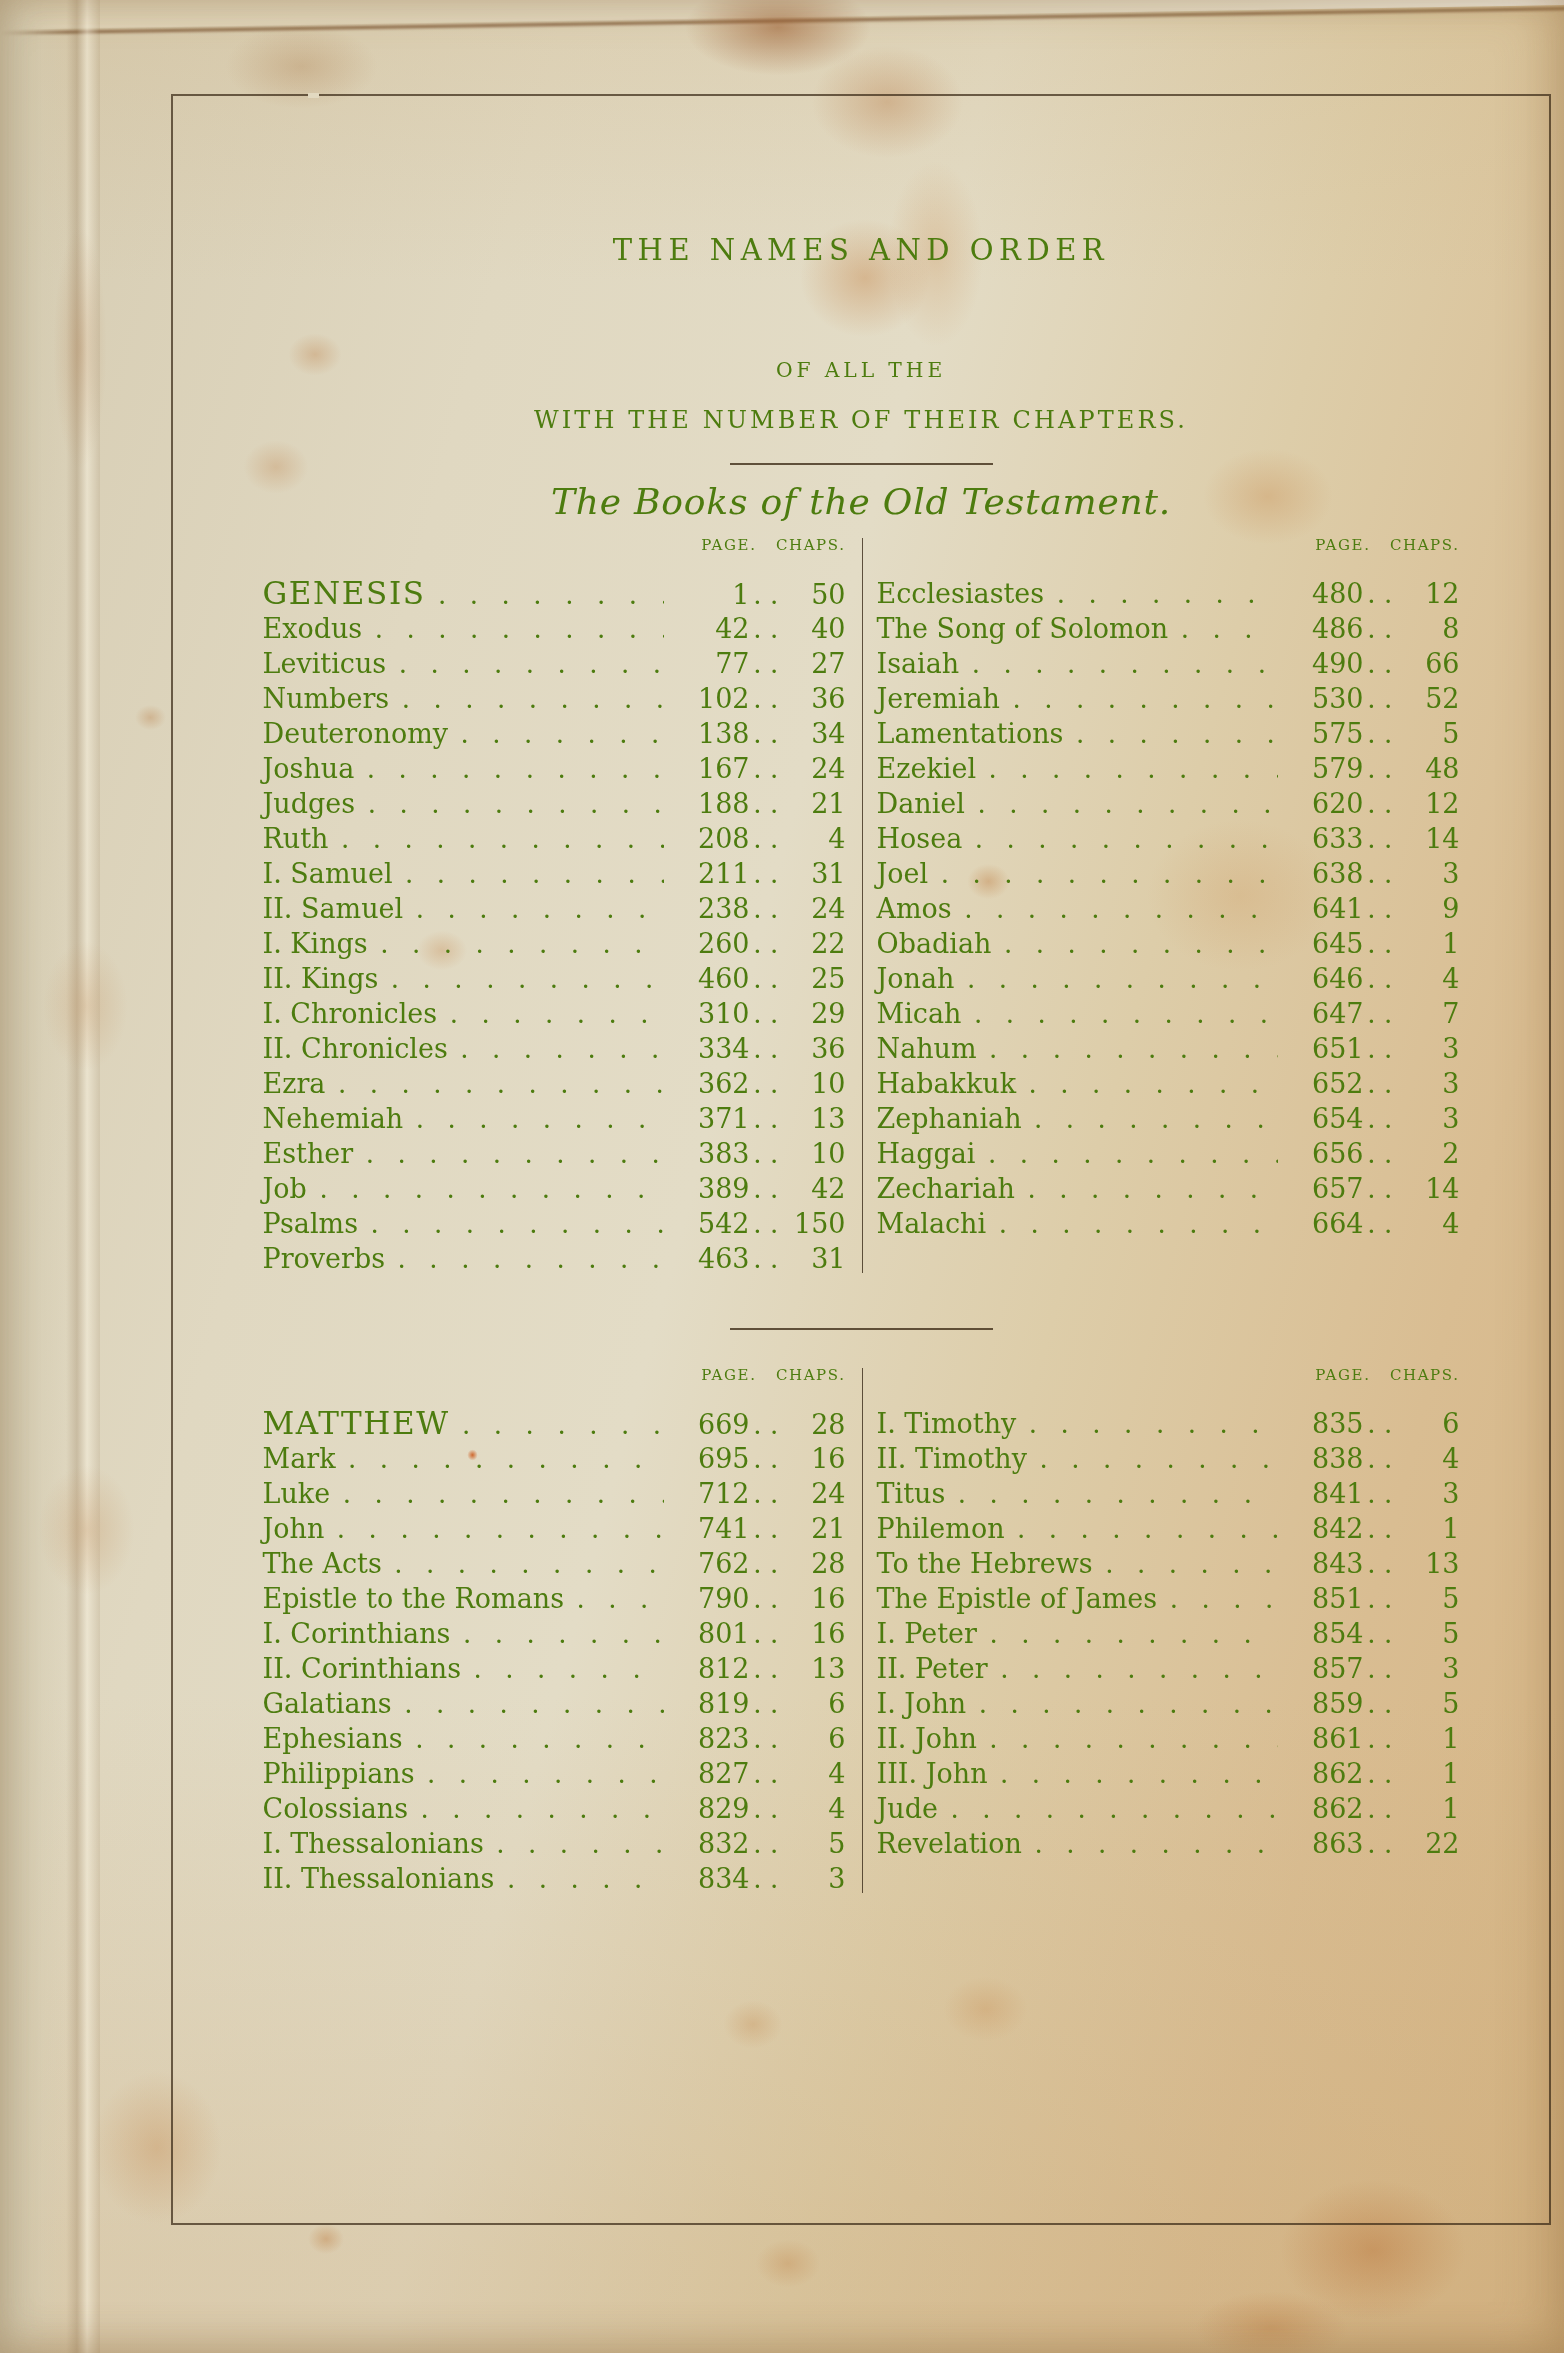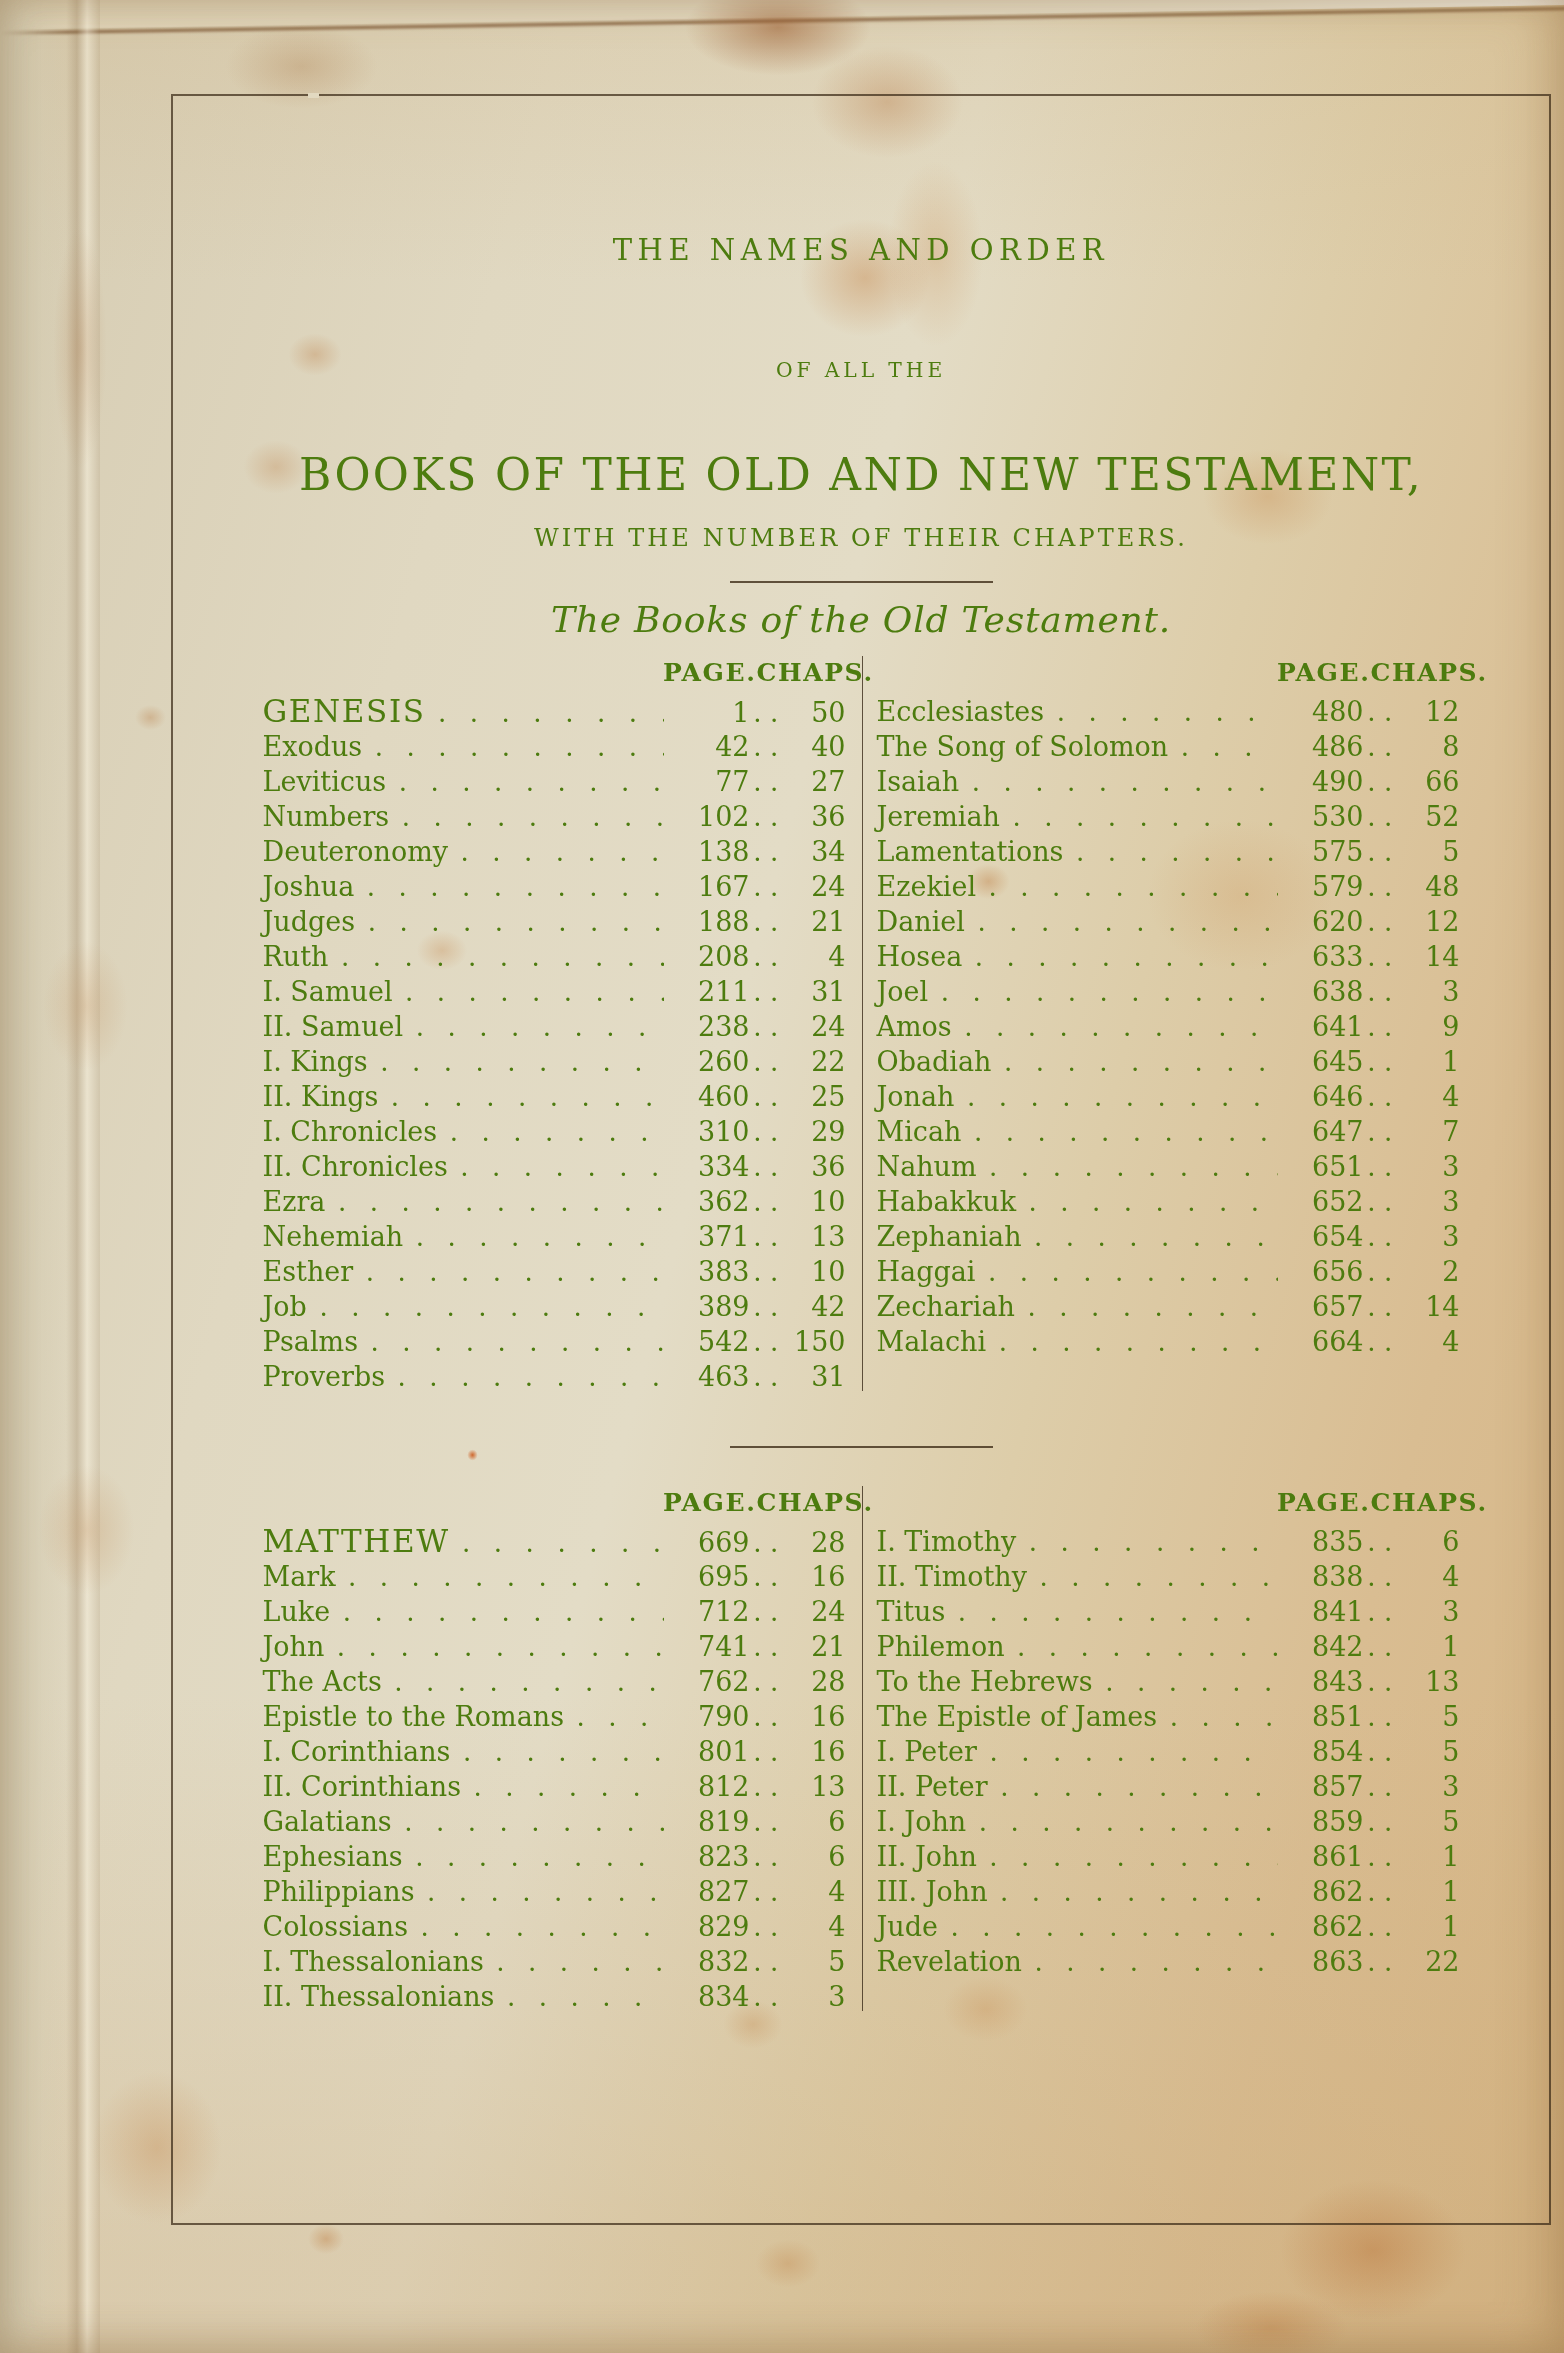--- a/index.html
+++ b/index.html
@@ -69,22 +69,22 @@
   .ot-title{margin-top:16px;}
   .nt-title{margin-top:25px;}
 
   
   .tbl{margin-top:14px;}
   .tbl.nt{margin-top:36px;}
   .cols{position:relative;display:flex;width:1197px;margin:0 auto;text-align:left;}
   .col{width:583px;}
   .col.rightcol{margin-left:31px;}
   .vline{position:absolute;left:599px;top:1.6px;bottom:3.1px;width:1.6px;background:rgba(55,40,22,.78);}
-  .colhead{display:flex;height:36px;align-items:center;padding-bottom:3.9px;
-    font-size:25px;font-weight:bold;letter-spacing:1.6px;}
+  .colhead{display:flex;height:36px;align-items:flex-start;padding-bottom:3.9px;
+    font-size:15px;font-weight:normal;letter-spacing:1.6px;}
   .sp{flex:1;}
   .chh{width:89px;text-align:right;}
   .book-row{display:flex;align-items:baseline;height:35px;line-height:35px;font-size:27px;white-space:nowrap;}
   .bname{flex:none;}
   .rows.lead .book-row:first-child .bname{font-size:31px;letter-spacing:1.6px;}
   .dots{flex:1;overflow:hidden;letter-spacing:23.5px;padding-left:12.5px;font-size:26px;}
   .pg{width:86px;text-align:right;flex:none;}
   .sepd{width:41px;text-align:center;letter-spacing:8.6px;flex:none;font-size:26px;}
   .ch{width:55px;text-align:right;flex:none;}
 </style>
@@ -122,21 +122,20 @@
 <div class="stain st st-v"></div>
 <div class="stain st-fleck"></div>
 <div class="vignette"></div>
 
 <div class="page-frame">
   <div class="frame-gap"></div>
 
   <div class="content">
     <div class="t1">THE NAMES AND ORDER</div>
     <div class="t2">OF ALL THE</div>
-    <div class="t3">BOOKS OF THE OLD AND NEW TESTAMENT,</div>
     <div class="t4">WITH THE NUMBER OF THEIR CHAPTERS.</div>
 
     <div class="hrule r1"></div>
 
     <div class="sec-title ot-title">The Books of the Old Testament.</div>
 
     <div class="tbl">
       <div class="cols">
         <div class="col">
           <div class="colhead">

